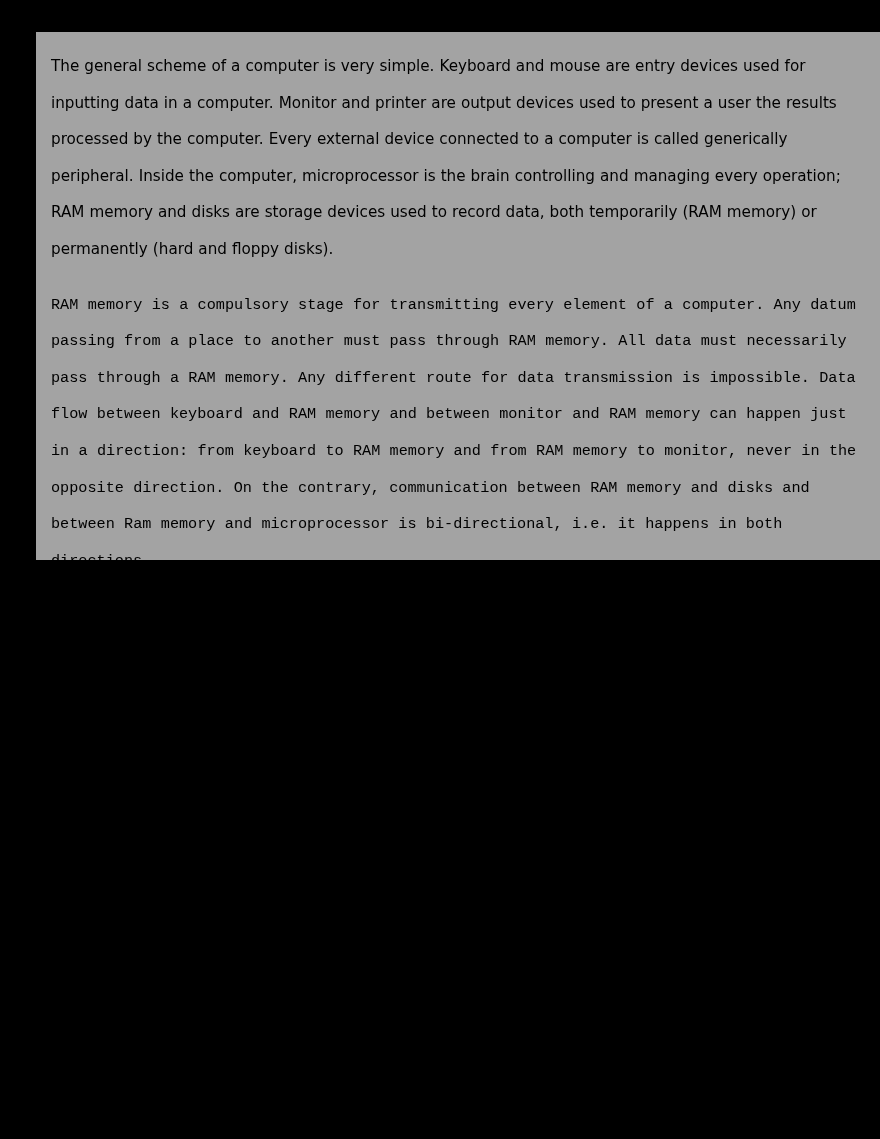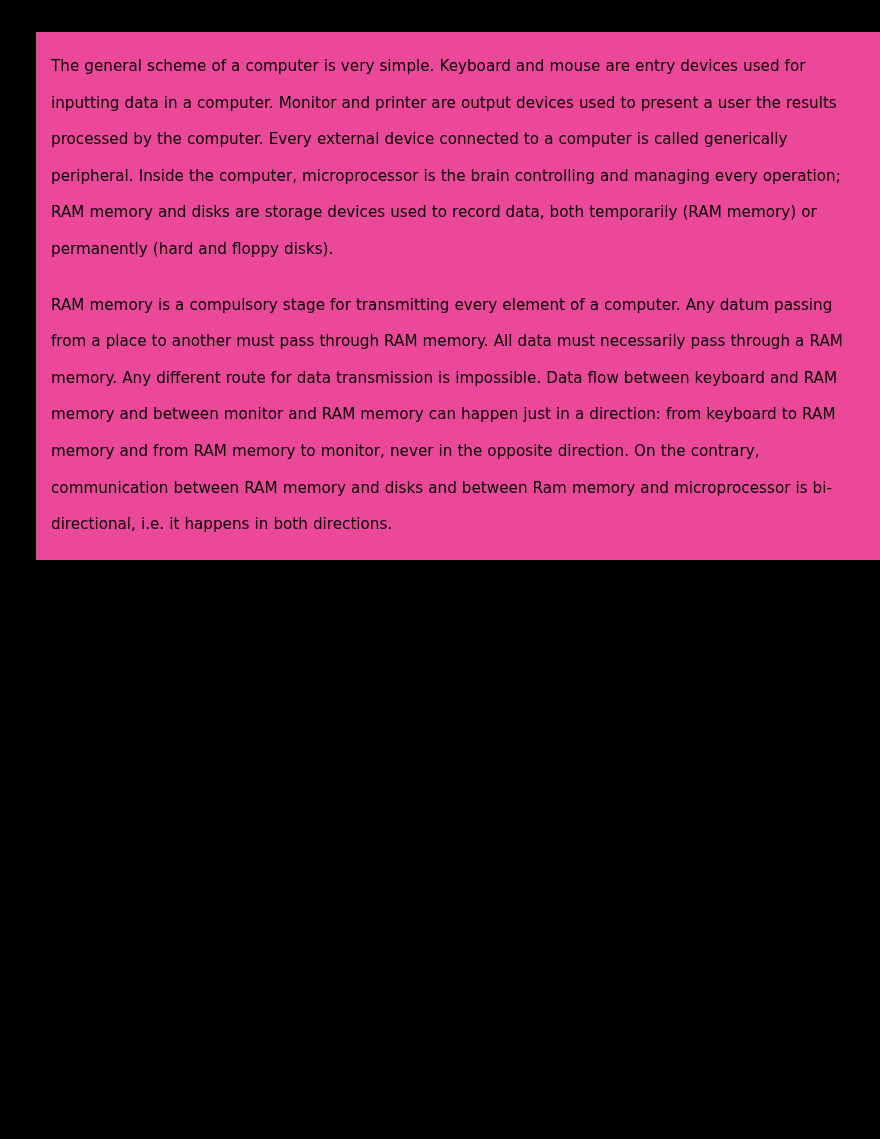--- a/index.html
+++ b/index.html
@@ -13,35 +13,36 @@
     position: relative;
     overflow: hidden;
     font-family: "DejaVu Sans", sans-serif;
   }
   #page {
     position: absolute;
     left: 36px;
     top: 32px;
     width: 844px;
     height: 528px;
-    background: #ec4899;
+    background: #a3a3a3;
     box-sizing: border-box;
     padding: 16px 18px 0 15px;
   }
   .para {
     margin: 0 0 19px 0;
     font-size: 15.2px;
     line-height: 36.6px;
     color: #000000;
     text-align: left;
     letter-spacing: 0.0px;
     word-spacing: 0.2px;
   }
   .para:last-child {
     margin-bottom: 0;
+    font-family: Liberation Mono, monospace;
   }
 </style>
 </head>
 <body>
 
 <div id="page">
   <p class="para">The general scheme of a computer is very simple. Keyboard and mouse are entry devices used for inputting data in a computer. Monitor and printer are output devices used to present a user the results processed by the computer. Every external device connected to a computer is called generically peripheral. Inside the computer, microprocessor is the brain controlling and managing every operation; RAM memory and disks are storage devices used to record data, both temporarily (RAM memory) or permanently (hard and floppy disks).</p>
   <p class="para">RAM memory is a compulsory stage for transmitting every element of a computer. Any datum passing from a place to another must pass through RAM memory. All data must necessarily pass through a RAM memory. Any different route for data transmission is impossible. Data flow between keyboard and RAM memory and between monitor and RAM memory can happen just in a direction: from keyboard to RAM memory and from RAM memory to monitor, never in the opposite direction. On the contrary, communication between RAM memory and disks and between Ram memory and microprocessor is bi-directional, i.e. it happens in both directions.</p>
 </div>
 

